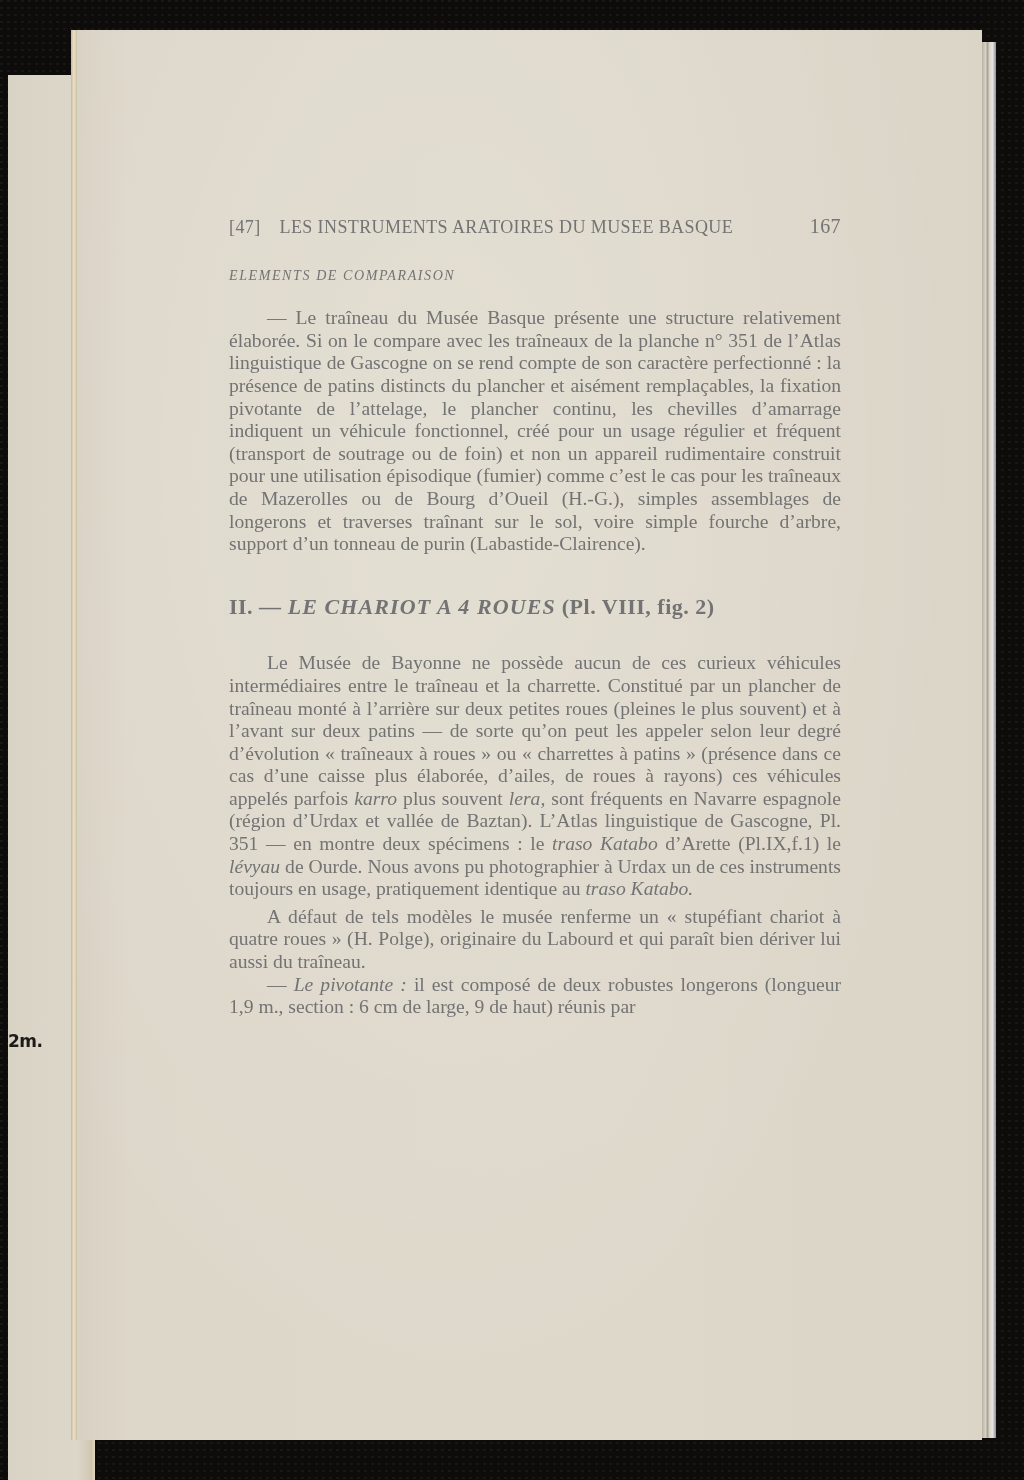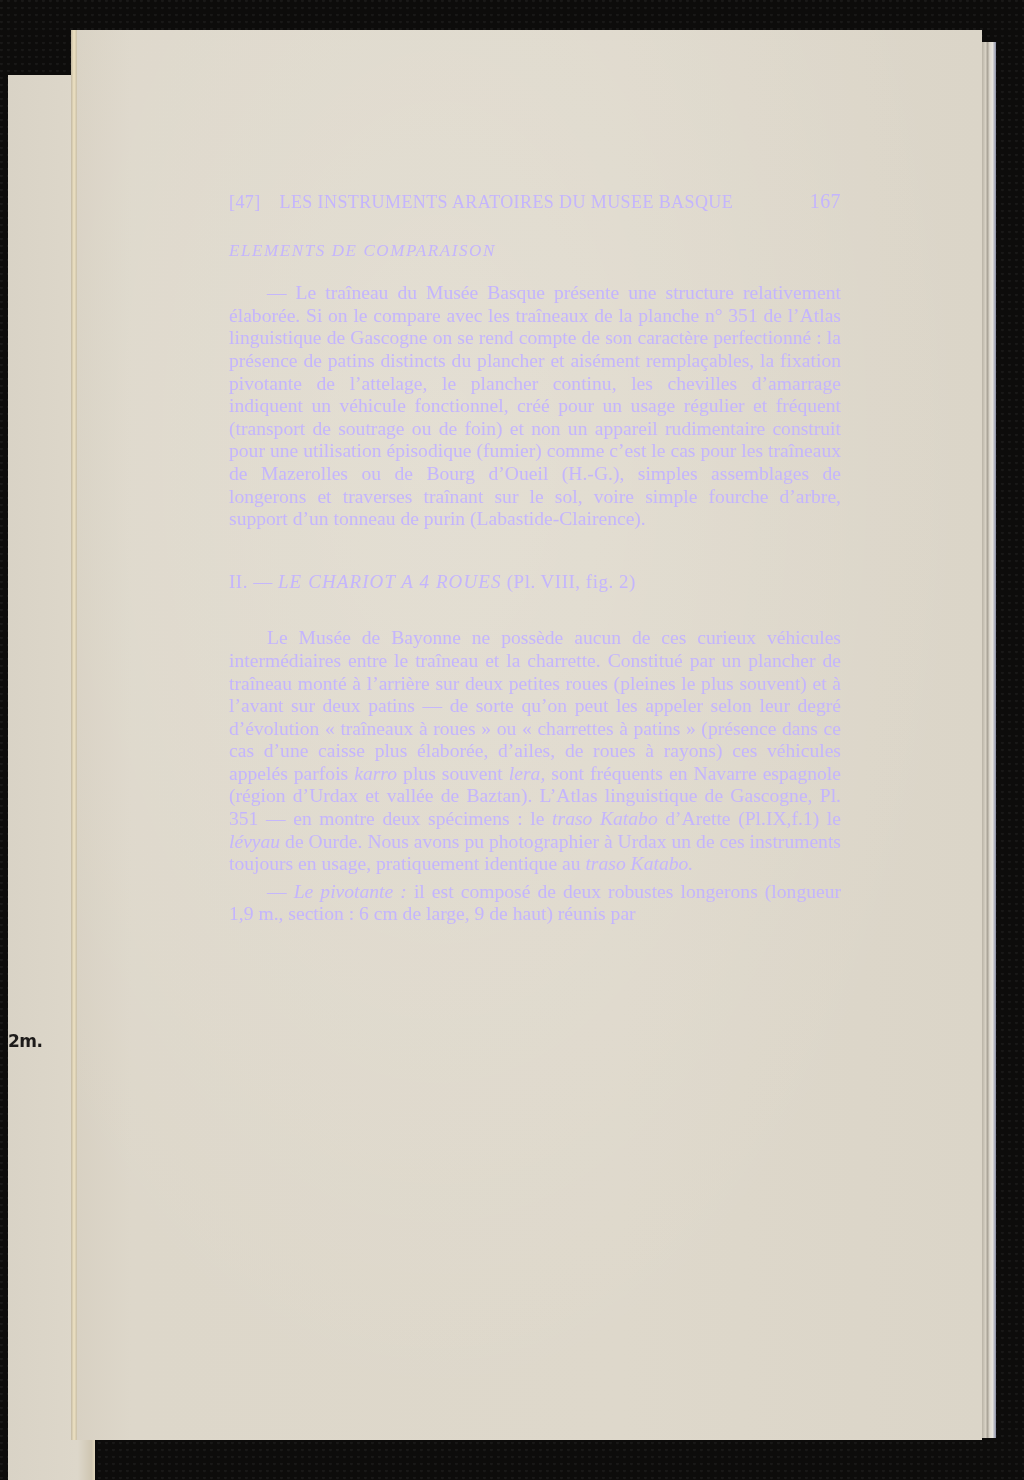--- a/index.html
+++ b/index.html
@@ -33,37 +33,37 @@
       position: absolute; left: 982px; top: 42px; width: 14px; height: 1396px;
       background: linear-gradient(90deg, #b9b3a6 0%, #d7d1c4 25%, #a9a397 40%, #dcd7cc 55%, #e6e3dc 75%, #8a8fa8 100%);
     }
     .margin-note {
       position: absolute; left: 0px; top: 956px;
       font-family: "DejaVu Sans", sans-serif; font-weight: bold;
       font-size: 17px; color: #1d1b1a; letter-spacing: -0.5px;
     }
     .text-block {
       position: absolute; left: 229px; top: 190px; width: 612px;
-      color: #c4b5fd; font-size: 19.6px; line-height: 22.6px;
+      color: #737373; font-size: 19.6px; line-height: 22.6px;
     }
     .running-head {
       display: flex; justify-content: space-between; align-items: baseline;
       font-size: 18px; letter-spacing: 0.4px; margin-bottom: 26px;
     }
-    .running-head .folio { font-size: 20px; padding-right: 0; }
+    .running-head .folio { font-size: 20px; padding-right: 0; margin-top: 25px; }
     .running-head .bracket { margin-right: 14px; }
     .section-title {
-      font-style: italic; font-size: 17px; letter-spacing: 1.6px;
+      font-style: italic; font-size: 14px; letter-spacing: 1.6px;
       margin: 0 0 20px 0;
     }
     p { margin: 0; text-align: justify; text-align-last: left; font-family: Liberation Serif, serif; }
     p.ind { text-indent: 38px; }
     .pgap { height: 5px; }
     .chapter-head {
-      margin: 35px 0 34px 0; font-size: 19px; letter-spacing: 0.5px;
+      margin: 35px 0 34px 0; font-size: 22px; letter-spacing: 0.5px; font-weight: bold;
     }
     .chapter-head i { letter-spacing: 1.1px; }
     .subhead { font-style: italic; margin: 24px 0 16px 38px; }
     i, em { font-style: italic; }
   </style>
 </head>
 <body>
 
 <div class="scan-bg"></div>
 <div class="left-page">
@@ -88,16 +88,19 @@
     <span>— Le traîneau du Musée Basque présente une structure relativement élaborée. Si on le compare avec les traîneaux de la planche n° 351 de l’Atlas linguistique de Gascogne on se rend compte de son caractère perfectionné : la présence de patins distincts du plancher et aisément remplaçables, la fixation pivotante de l’attelage, le plancher continu, les chevilles d’amarrage indiquent un véhicule fonctionnel, créé pour un usage régulier et fréquent (transport de soutrage ou de foin) et non un appareil rudimentaire construit pour une utilisation épisodique (fumier) comme c’est le cas pour les traîneaux de Mazerolles ou de Bourg d’Oueil (H.-G.), simples assemblages de longerons et traverses traînant sur le sol, voire simple fourche d’arbre, support d’un tonneau de purin (Labastide-Clairence).</span>
   </p>
   <div class="pgap"></div>
 
   <div class="chapter-head">
     <span>II. — </span><i>LE CHARIOT A 4 ROUES</i><span> (Pl. VIII, fig. 2)</span>
   </div>
 
   <p class="ind"><span>Le Musée de Bayonne ne possède aucun de ces curieux véhicules intermédiaires entre le traîneau et la charrette. Constitué par un plancher de traîneau monté à l’arrière sur deux petites roues (pleines le plus souvent) et à l’avant sur deux patins — de sorte qu’on peut les appeler selon leur degré d’évolution « traîneaux à roues » ou « charrettes à patins » (présence dans ce cas d’une caisse plus élaborée, d’ailes, de roues à rayons) ces véhicules appelés parfois </span><i>karro</i><span> plus souvent </span><i>lera,</i><span> sont fréquents en Navarre espagnole (région d’Urdax et vallée de Baztan). L’Atlas linguistique de Gascogne, Pl. 351 — en montre deux spécimens : le </span><i>traso Katabo</i><span> d’Arette (Pl.IX,f.1) le </span><i>lévyau</i><span> de Ourde. Nous avons pu photographier à Urdax un de ces instruments toujours en usage, pratiquement identique au </span><i>traso Katabo.</i></p>
   <div class="pgap"></div>
+  <p class="ind">
+    <span>A défaut de tels modèles le musée renferme un « stupéfiant chariot à quatre roues » (H. Polge), originaire du Labourd et qui paraît bien dériver lui aussi du traîneau.</span>
+  </p>
 
 
   <p class="ind"><span>— </span><i>Le pivotante :</i><span> il est composé de deux robustes longerons (longueur 1,9 m., section : 6 cm de large, 9 de haut) réunis par</span></p>
 </div>
 
 </body></html>

